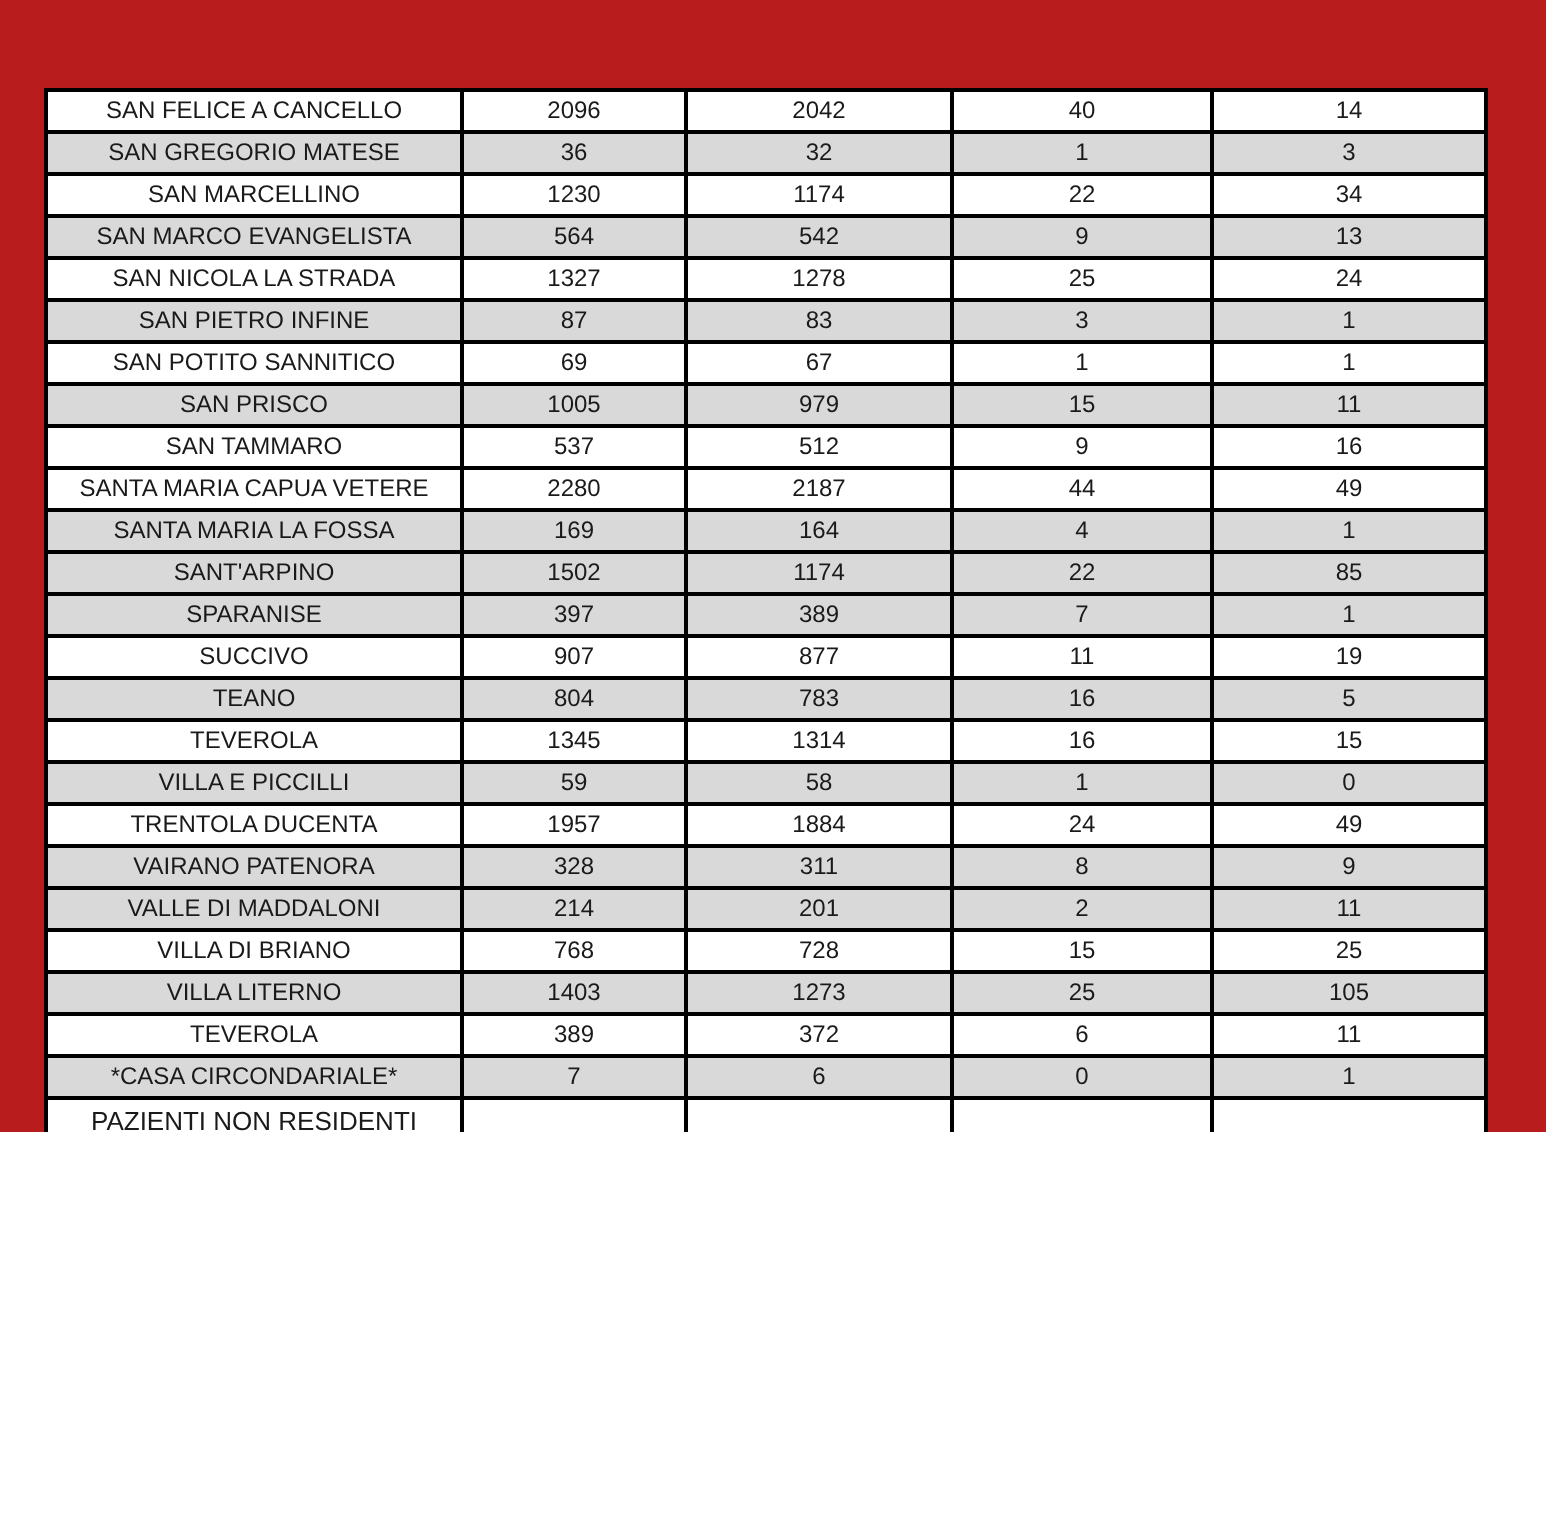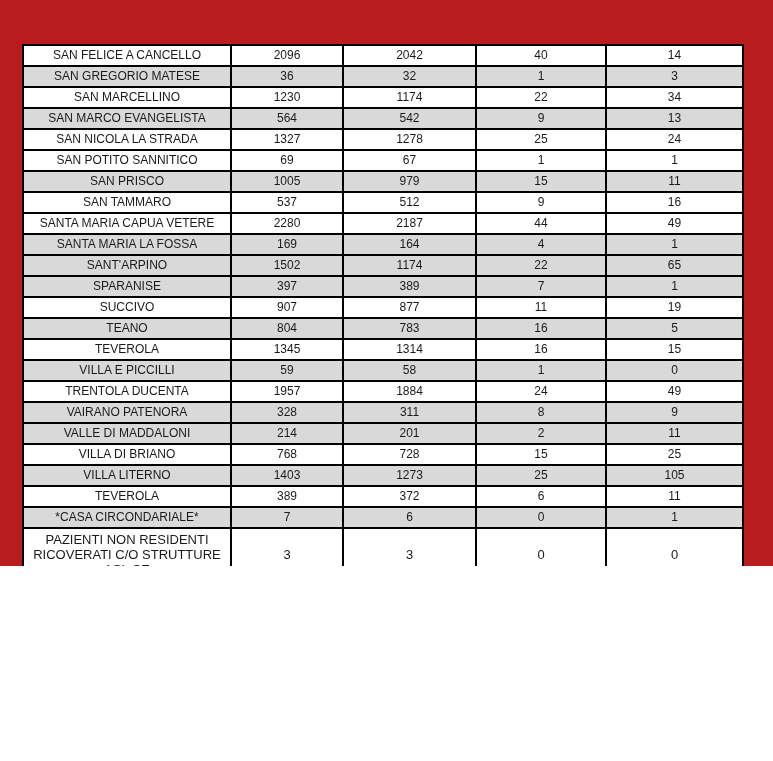--- a/index.html
+++ b/index.html
@@ -92,20 +92,27 @@
           <td>9</td>
           <td>13</td>
         </tr>
         <tr class="plain">
           <td>SAN NICOLA LA STRADA</td>
           <td>1327</td>
           <td>1278</td>
           <td>25</td>
           <td>24</td>
         </tr>
+        <tr class="shaded">
+          <td>SAN PIETRO INFINE</td>
+          <td>87</td>
+          <td>83</td>
+          <td>3</td>
+          <td>1</td>
+        </tr>
         <tr class="plain">
           <td>SAN POTITO SANNITICO</td>
           <td>69</td>
           <td>67</td>
           <td>1</td>
           <td>1</td>
         </tr>
         <tr class="shaded">
           <td>SAN PRISCO</td>
           <td>1005</td>
@@ -132,21 +139,21 @@
           <td>169</td>
           <td>164</td>
           <td>4</td>
           <td>1</td>
         </tr>
         <tr class="shaded">
           <td>SANT'ARPINO</td>
           <td>1502</td>
           <td>1174</td>
           <td>22</td>
-          <td>65</td>
+          <td>85</td>
         </tr>
         <tr class="shaded">
           <td>SPARANISE</td>
           <td>397</td>
           <td>389</td>
           <td>7</td>
           <td>1</td>
         </tr>
         <tr class="plain">
           <td>SUCCIVO</td>

